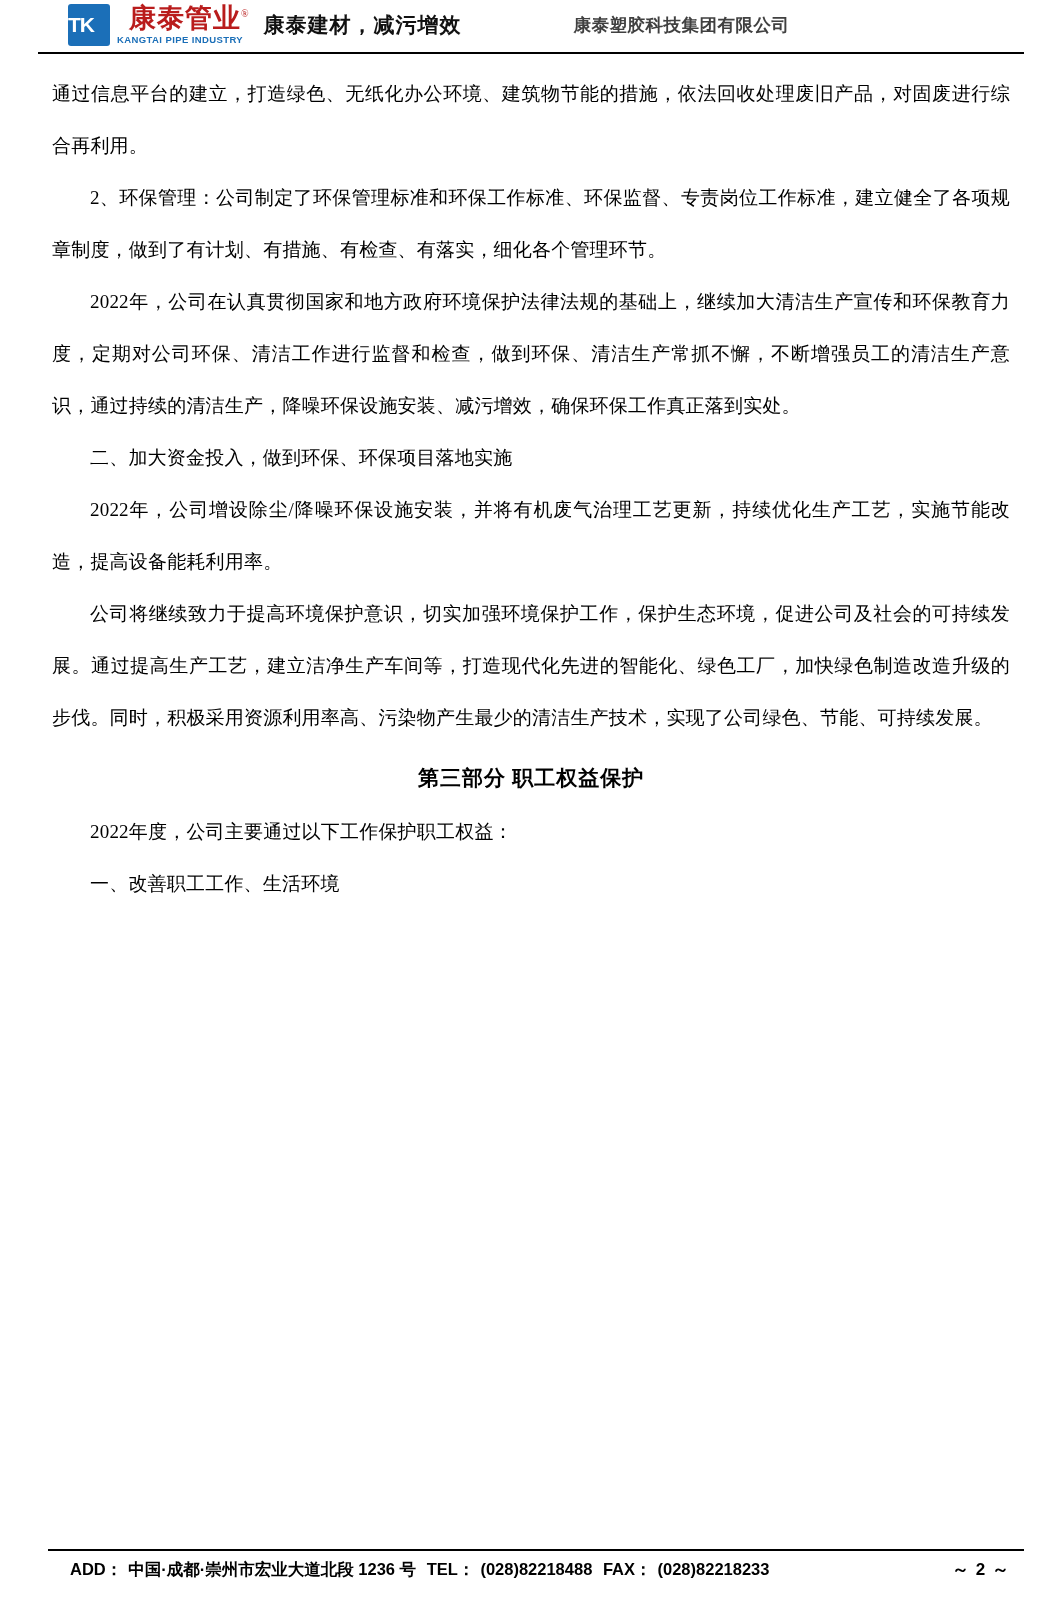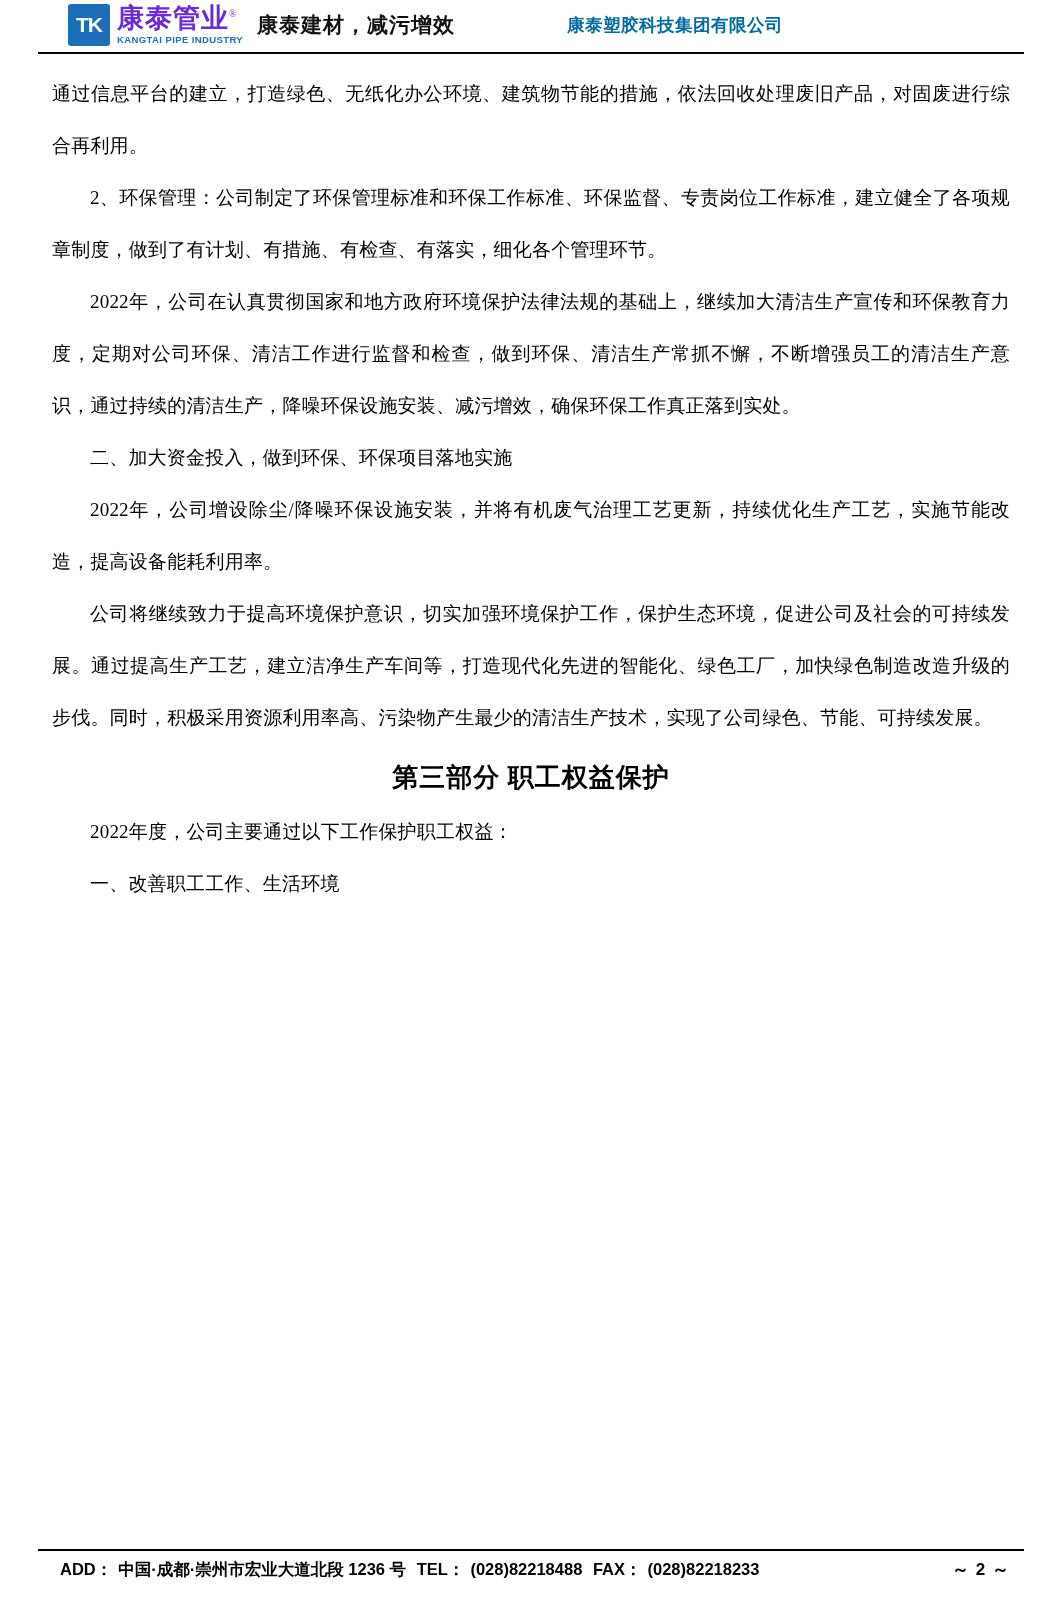--- a/index.html
+++ b/index.html
@@ -42,37 +42,38 @@
     height: 42px;
     border-radius: 3px;
     background: #1b6fb8;
     color: #ffffff;
     font-family: "Liberation Sans", sans-serif;
     font-weight: bold;
     font-size: 21px;
     letter-spacing: -1px;
     display: flex;
     align-items: center;
-    justify-content: center;
+    justify-content: flex-start;
     position: relative;
   }
   .logo-text {
     margin-left: 7px;
     display: flex;
     flex-direction: column;
     justify-content: center;
     line-height: 1;
   }
   .logo-cn {
     font-family: Liberation Serif, serif;
     font-weight: bold;
     font-size: 27px;
-    color: #6d28d9;
+    color: #b91c1c;
     letter-spacing: 1px;
     position: relative;
+    margin-left: 12px;
   }
   .logo-reg {
     font-size: 10px;
     vertical-align: super;
     font-weight: normal;
   }
   .logo-en {
     font-family: "Liberation Sans", sans-serif;
     font-size: 9.5px;
     color: #1b6fb8;
@@ -86,21 +87,21 @@
     font-size: 21px;
     color: #111;
     margin-left: 14px;
     letter-spacing: 1px;
     white-space: nowrap;
   }
   .company-name {
     font-family: "Liberation Sans", sans-serif;
     font-weight: bold;
     font-size: 17.5px;
-    color: #0369a1;
+    color: #404040;
     white-space: nowrap;
     margin-left: 112px;
     letter-spacing: 0.5px;
   }
   .header-rule {
     border: 0;
     border-top: 2px solid #000;
     margin: 0 8px 0 8px;
   }
 
@@ -113,32 +114,32 @@
     line-height: 52px;
     text-align: justify;
     text-justify: inter-ideograph;
     margin: 0;
     letter-spacing: 0.2px;
   }
   .indent {
     text-indent: 2em;
   }
   .section-title {
-    font-size: 26px;
+    font-size: 21px;
     font-weight: bold;
     text-align: center;
     line-height: 56px;
     margin: 6px 0 0 0;
     letter-spacing: 1px;
   }
 
   
   .footer {
     position: absolute;
-    left: 30px;
+    left: 40px;
     right: 30px;
     bottom: 18px;
     margin-top: 32px;
   }
   .footer-rule {
     border: 0;
     border-top: 2px solid #000;
     margin: 0 8px 7px 8px;
   }
   .footer-line {

